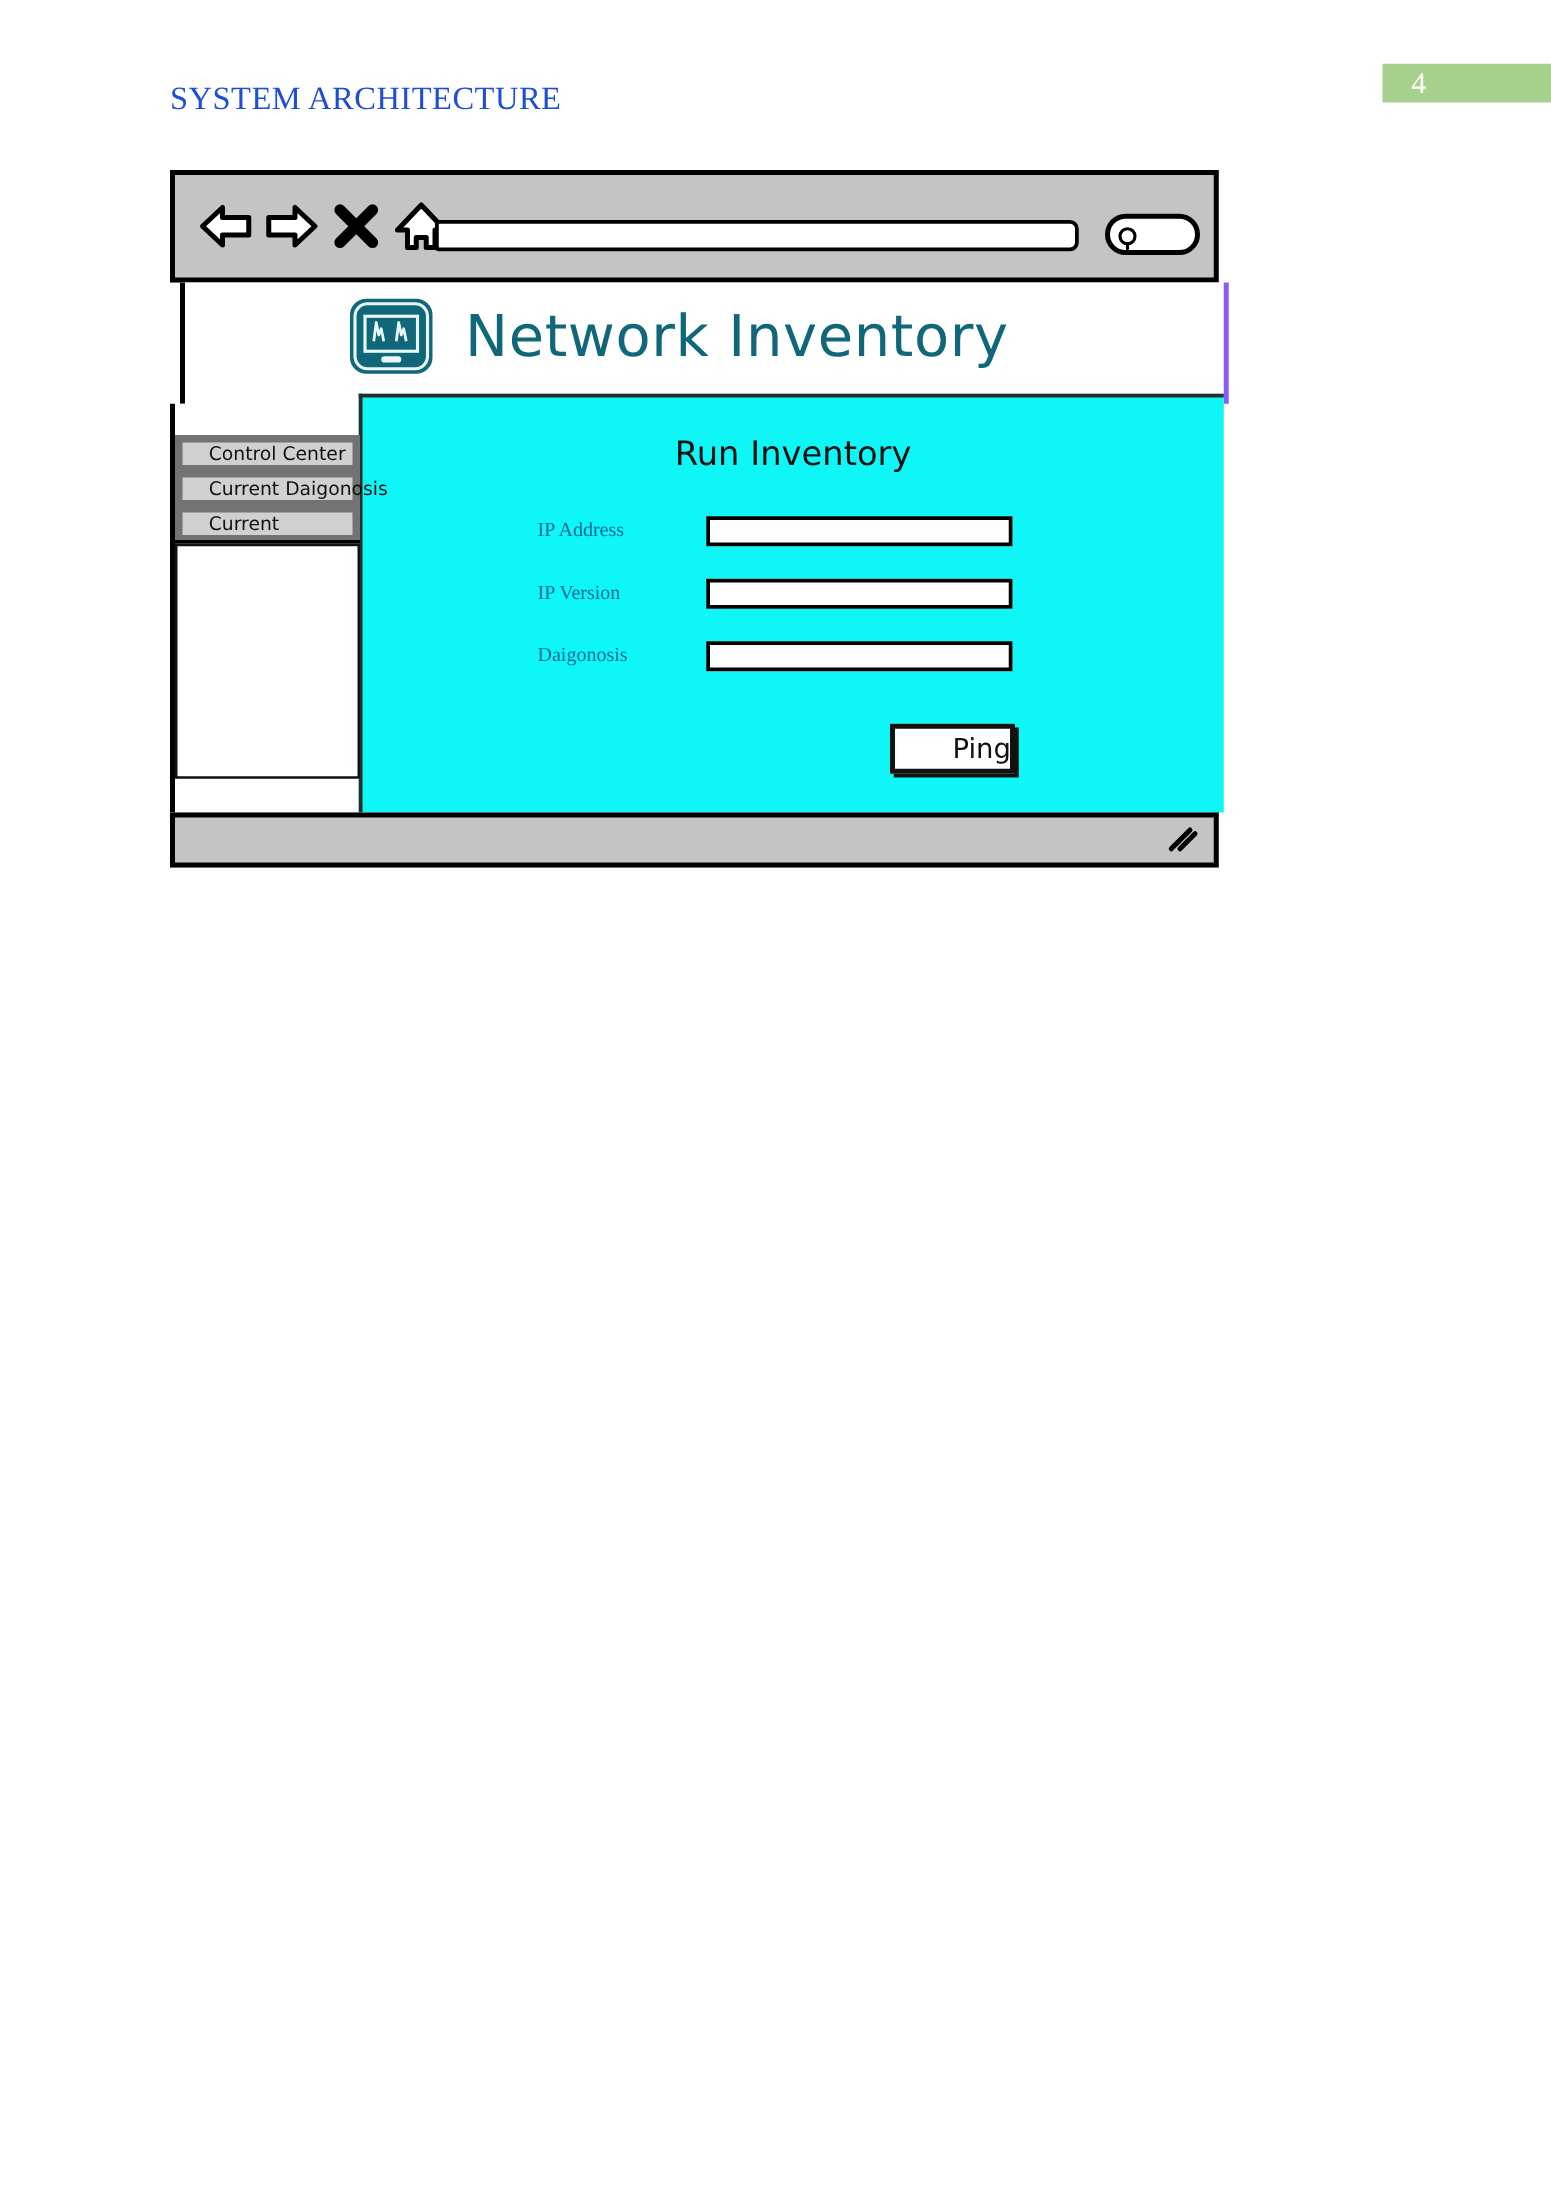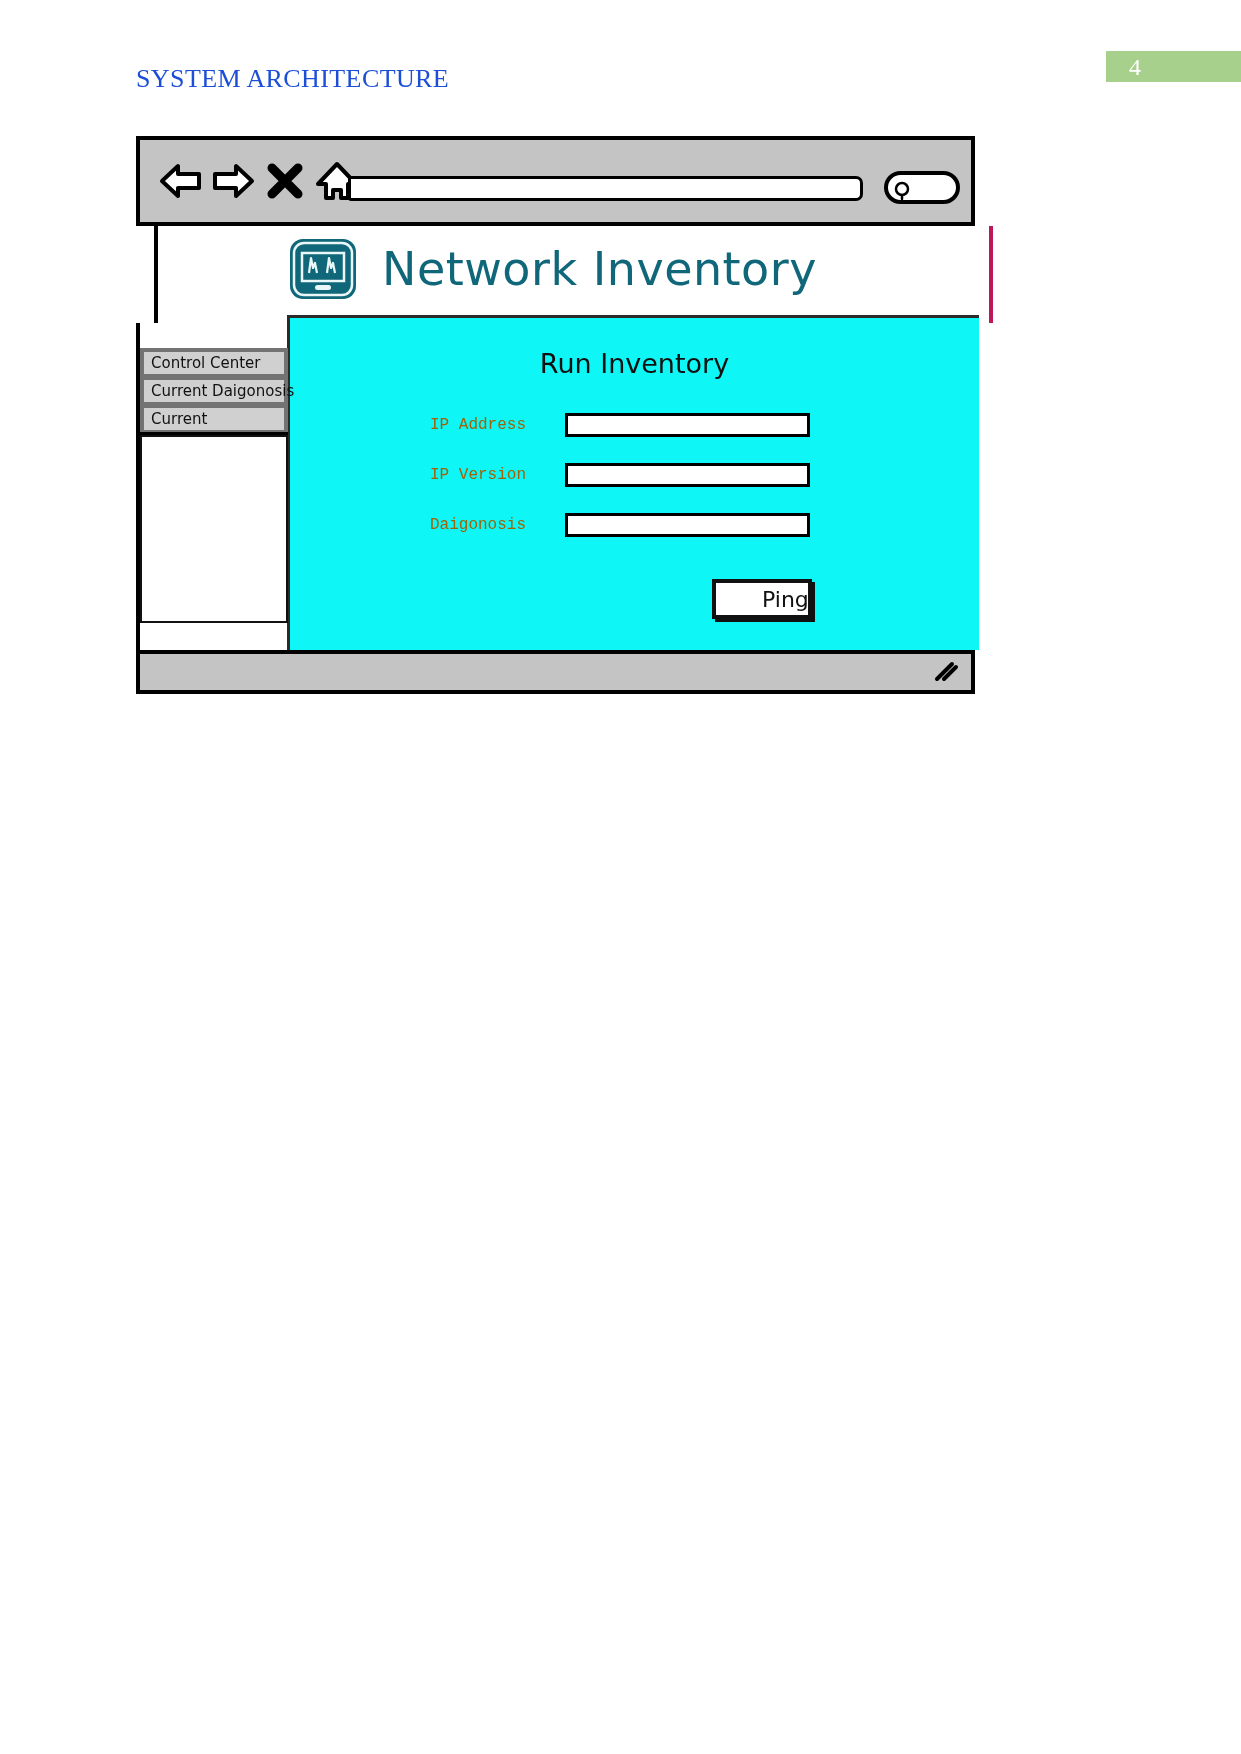--- a/index.html
+++ b/index.html
@@ -105,27 +105,27 @@
   }
   .search-pill svg {
     position: absolute;
     left: 1px;
     top: 3px;
   }
 
   
   .logo-strip {
     position: absolute;
-    left: 18px;
+    left: 8px;
     top: 90px;
     width: 839px;
     height: 97px;
     background: #ffffff;
     border-left: 4px solid #000000;
-    border-right: 4px solid #be185d;
+    border-right: 4px solid #8b5cf6;
     box-sizing: border-box;
   }
   .logo-wrap {
     position: absolute;
     left: 128px;
     top: 10px;
     display: flex;
     align-items: center;
     gap: 22px;
   }
@@ -159,26 +159,26 @@
   .sidebar {
     position: absolute;
     left: 0px;
     top: 27px;
     width: 148px;
   }
   .side-item {
     position: relative;
     height: 30px;
     background: #d0d0d0;
-    border: 4px solid #737373;
+    border: 6px solid #737373;
     box-sizing: border-box;
     margin-top: -2px;
     display: flex;
     align-items: center;
-    padding-left: 7px;
+    padding-left: 21px;
     font-family: "DejaVu Sans", sans-serif;
     font-size: 15px;
     color: #111111;
     white-space: nowrap;
   }
   .side-item.active {
     background: #0ff6f6;
     border-color: #000000;
   }
   .side-panel-blank {
@@ -217,23 +217,23 @@
   .form-row {
     position: absolute;
     left: 140px;
     width: 520px;
     height: 30px;
     display: flex;
     align-items: center;
   }
   .form-row .lbl {
     width: 135px;
-    font-family: Liberation Mono, monospace;
+    font-family: Liberation Serif, serif;
     font-size: 16px;
-    color: #a16207;
+    color: #0369a1;
     white-space: nowrap;
   }
   .form-row .fld {
     width: 245px;
     height: 24px;
     background: #ffffff;
     border: 3px solid #000000;
     box-sizing: border-box;
     outline: none;
     font-family: "DejaVu Sans", sans-serif;

